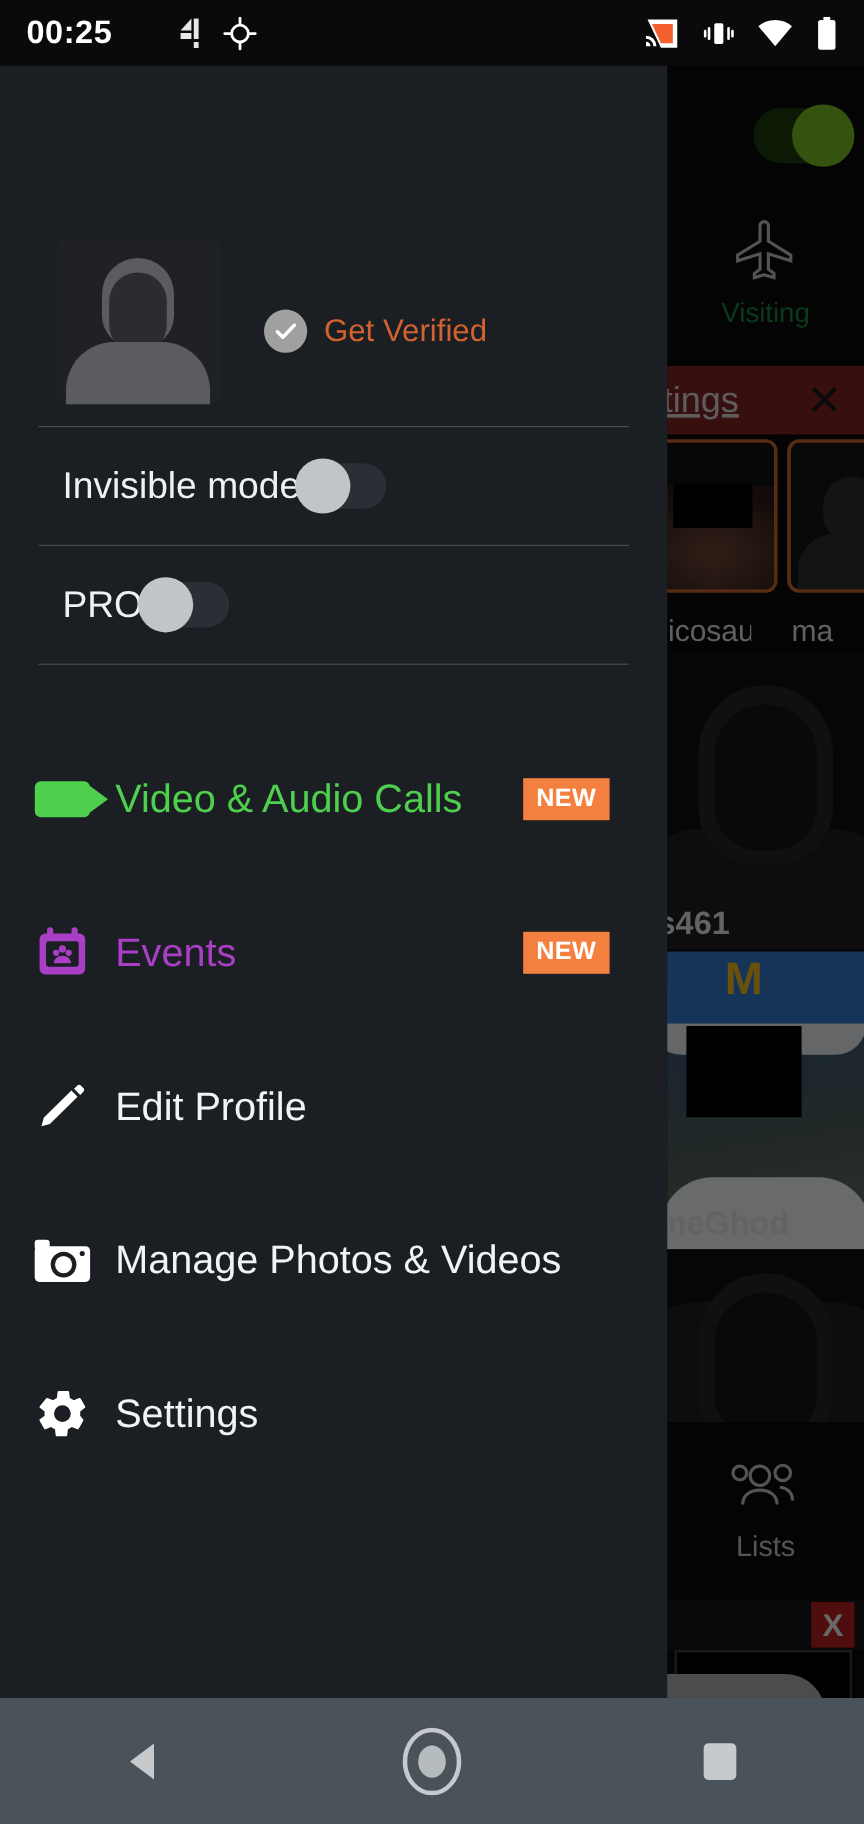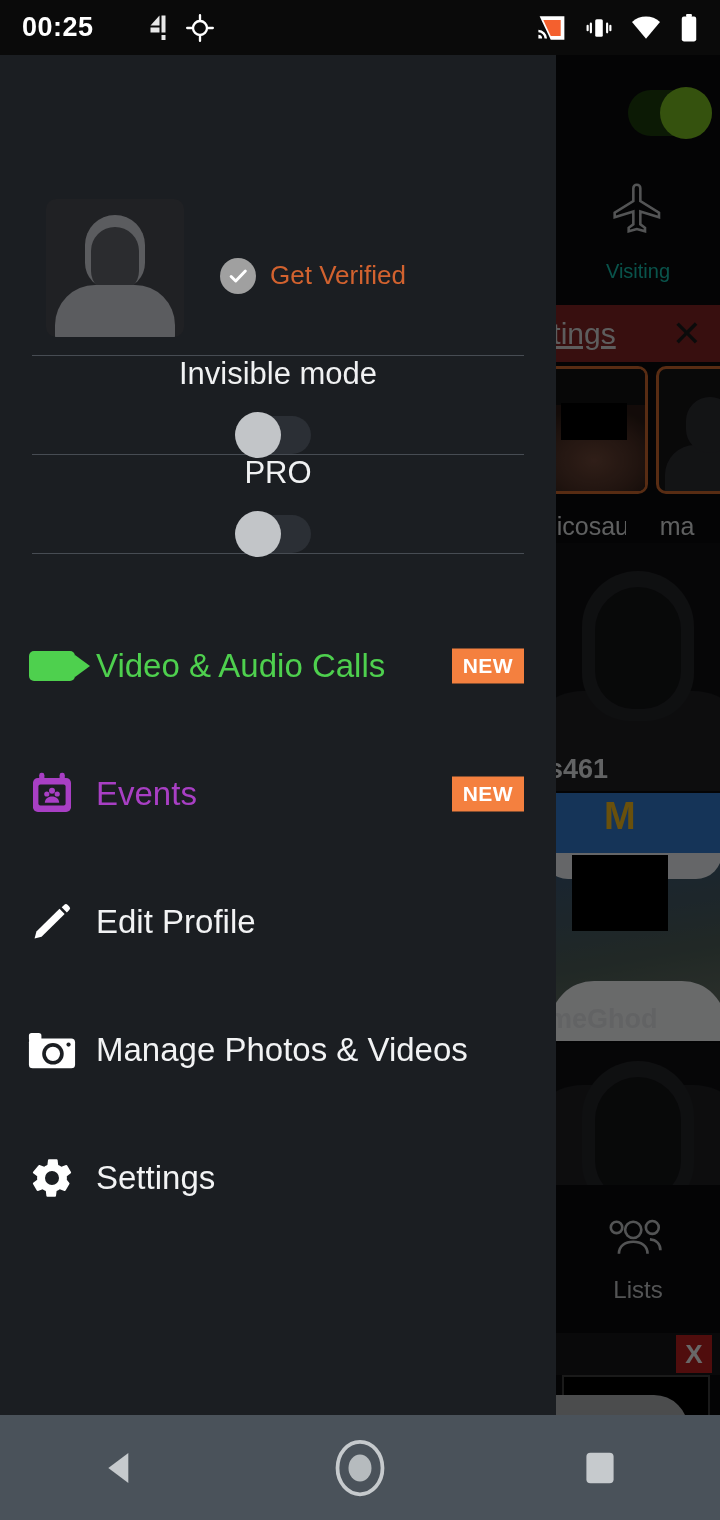--- a/index.html
+++ b/index.html
@@ -48,21 +48,21 @@
   #bg-toggle .knob {
     position:absolute; right:0; top:-3px;
     width:52px; height:52px; border-radius:50%;
     background:#76b51f;
   }
   #bg-visiting {
     position:absolute; left:0; top:125px; width:164px;
     text-align:center;
   }
   #bg-visiting .lbl {
-    color:#14b8a6; font-size:20px; margin-top:20px;
+    color:#15803d; font-size:23px; margin-top:6px;
   }
   #bg-redbar {
     position:relative;
     height:57px; background:#7c2222;
     display:flex; align-items:center; justify-content:space-between;
     padding:0 18px 0 0;
   }
   #bg-redbar .txt {
     color:#cfcfcf; font-size:30px; text-decoration:underline;
     margin-left:-12px; white-space:nowrap;
@@ -200,22 +200,22 @@
   #verify-row { display:flex; align-items:center; gap:14px; margin-top:16px; }
   #verify-badge {
     width:36px; height:36px; border-radius:50%; background:#a0a0a0;
     display:flex; align-items:center; justify-content:center; flex:none;
   }
   #verify-label { color:#d2622f; font-size:26px; }
 
   .divider { height:1px; background:#474c53; margin:0 32px; }
 
   .toggle-row {
-    display:flex; align-items:center; justify-content:space-between;
-    height:98px; padding:0 52px;flex-direction:column;
+    display:flex; align-items:center; 
+    height:98px; padding:0 52px;
   }
   .toggle-row .label { color:#f0f1f2; font-size:31px; }
   .switch {
     position:relative; width:72px; height:38px; border-radius:19px;
     background:#2b2f35; flex:none; margin-right:6px;
   }
   .switch .knob {
     position:absolute; left:-4px; top:-4px;
     width:46px; height:46px; border-radius:50%;
     background:#c2c5c8;
@@ -228,21 +228,21 @@
     height:128px; padding:0 0 0 22px;
   }
   .menu-item .ico {
     width:60px; display:flex; align-items:center; justify-content:center;
     flex:none;
   }
   .menu-item .txt { margin-left:14px; font-size:33px; color:#f2f3f4; white-space:nowrap; }
   .menu-item .txt.green { color:#4ed04e; }
   .menu-item .txt.purple { color:#a83fc4; }
   .badge-new {
-    position:absolute; right:32px; top:50%; transform:translateY(-50%);
+    position:absolute; right:48px; top:50%; transform:translateY(-50%);
     background:#f4803f; color:#ffffff;
     font-size:21px; font-weight:700; letter-spacing:0.4px;
     padding:5px 11px 6px 11px;
   }
 
   
   .cam-body { position:relative; width:46px; height:30px; border-radius:5px; background:#4ed04e; }
   .cam-lens {
     position:absolute; right:-15px; top:4px;
     width:0; height:0;

